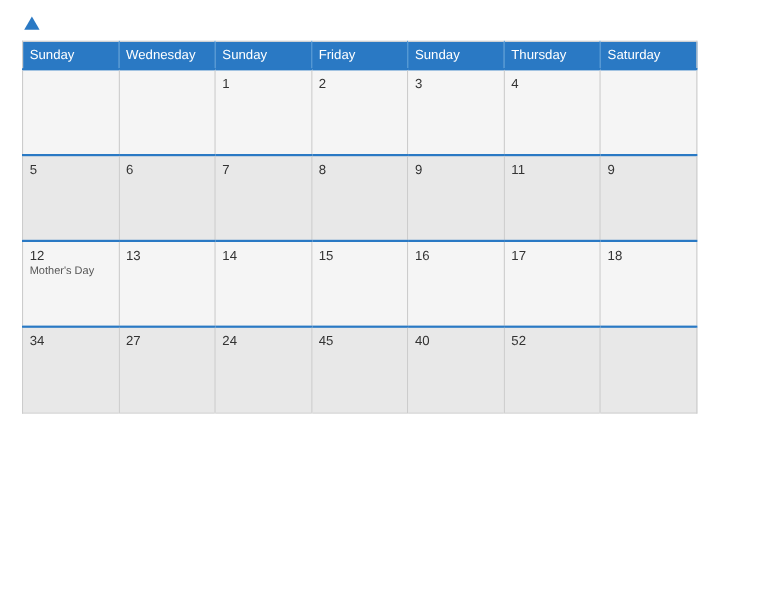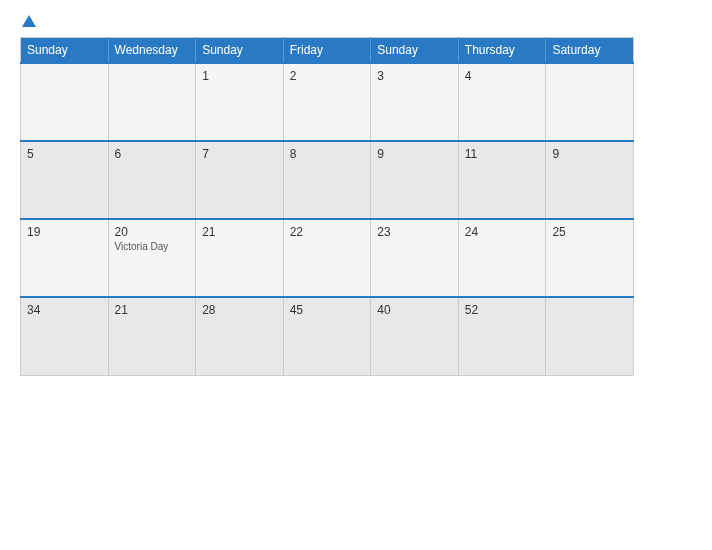--- a/index.html
+++ b/index.html
@@ -206,51 +206,51 @@
           </td>
           <td>
             <span class="day-num">11</span>
           </td>
           <td>
             <span class="day-num">9</span>
           </td>
         </tr>
         <tr>
           <td>
-            <span class="day-num">19</span>
-          </td>
-          <td>
-            <span class="day-num">20</span>
-            <span class="holiday">Victoria Day</span>
-          </td>
-          <td>
-            <span class="day-num">21</span>
-          </td>
-          <td>
-            <span class="day-num">22</span>
-          </td>
-          <td>
-            <span class="day-num">23</span>
+            <span class="day-num">12</span>
+            <span class="holiday">Mother's Day</span>
+          </td>
+          <td>
+            <span class="day-num">13</span>
+          </td>
+          <td>
+            <span class="day-num">14</span>
+          </td>
+          <td>
+            <span class="day-num">15</span>
+          </td>
+          <td>
+            <span class="day-num">16</span>
+          </td>
+          <td>
+            <span class="day-num">17</span>
+          </td>
+          <td>
+            <span class="day-num">18</span>
+          </td>
+        </tr>
+        <tr>
+          <td>
+            <span class="day-num">34</span>
+          </td>
+          <td>
+            <span class="day-num">27</span>
           </td>
           <td>
             <span class="day-num">24</span>
-          </td>
-          <td>
-            <span class="day-num">25</span>
-          </td>
-        </tr>
-        <tr>
-          <td>
-            <span class="day-num">34</span>
-          </td>
-          <td>
-            <span class="day-num">21</span>
-          </td>
-          <td>
-            <span class="day-num">28</span>
           </td>
           <td>
             <span class="day-num">45</span>
           </td>
           <td>
             <span class="day-num">40</span>
           </td>
           <td>
             <span class="day-num">52</span>
           </td>

